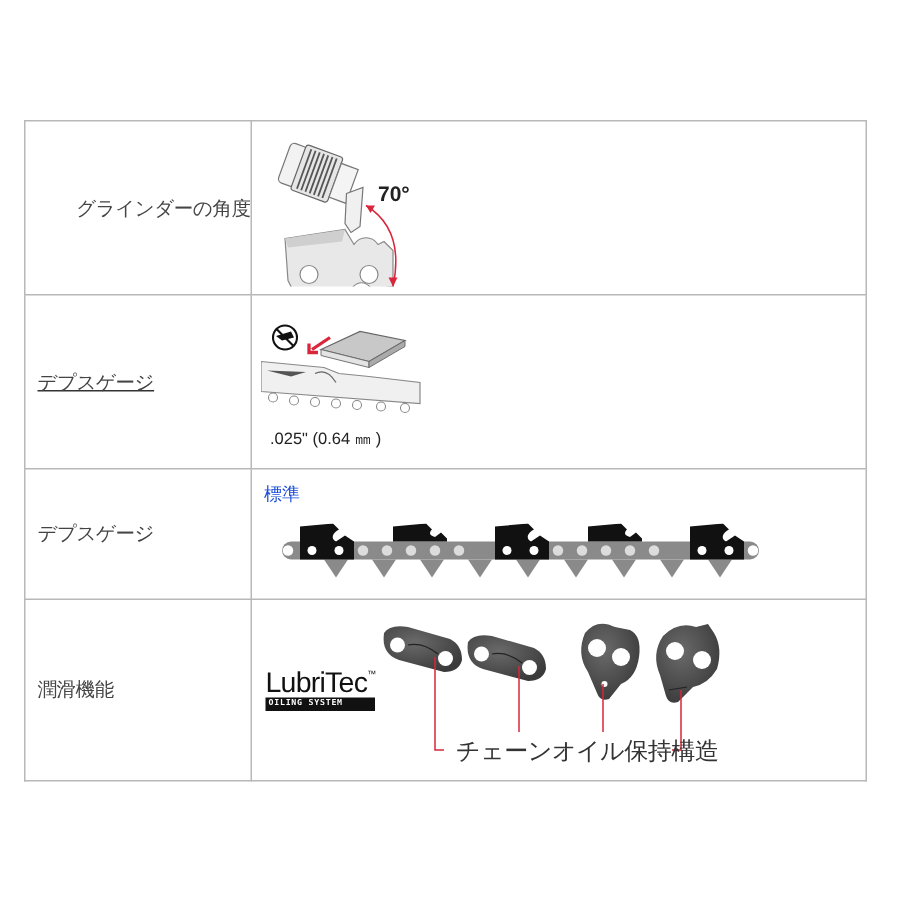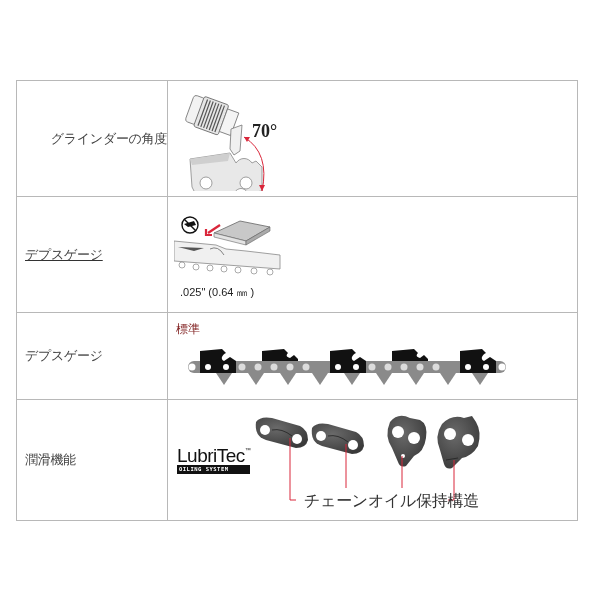--- a/index.html
+++ b/index.html
@@ -22,23 +22,23 @@
     color: #444;
     letter-spacing: -0.3px;
   }
   td.content { position: relative; }
   .row1 { height: 116px; text-align: right; }
   .row2 { height: 116px; text-decoration: underline; }
   .row3 { height: 87px; }
   .row4 { height: 121px; }
 
   .abs { position: absolute; }
-  .angle-label { font-family: Liberation Serif, serif; font-weight: bold; font-size: 18px; color: #222; }
+  .angle-label { font-family: Liberation Sans, sans-serif; font-weight: bold; font-size: 14px; color: #222; }
   .gauge-label { font-family: "Liberation Sans", sans-serif; font-size: 11px; color: #222; }
-  .std-label { font-size: 12px; color: #7f1d1d; }
+  .std-label { font-size: 12px; color: #1d4ed8; }
   .oil-label { font-size: 16px; color: #333; letter-spacing: -0.3px; }
 
   .lubri-word { font-family: "Liberation Sans", sans-serif; font-size: 19px; color: #111; letter-spacing: -0.5px; line-height: 1; }
   .lubri-word sup { font-size: 6px; vertical-align: top; position: relative; top: 1px; }
   .lubri-bar { background: #111; color: #fff; font-family: "DejaVu Sans Mono", monospace;
                font-size: 5.5px; font-weight: bold; letter-spacing: 0.5px; padding: 1px 2px; line-height: 1.2; }
 </style>
 </head>
 <body>
 

